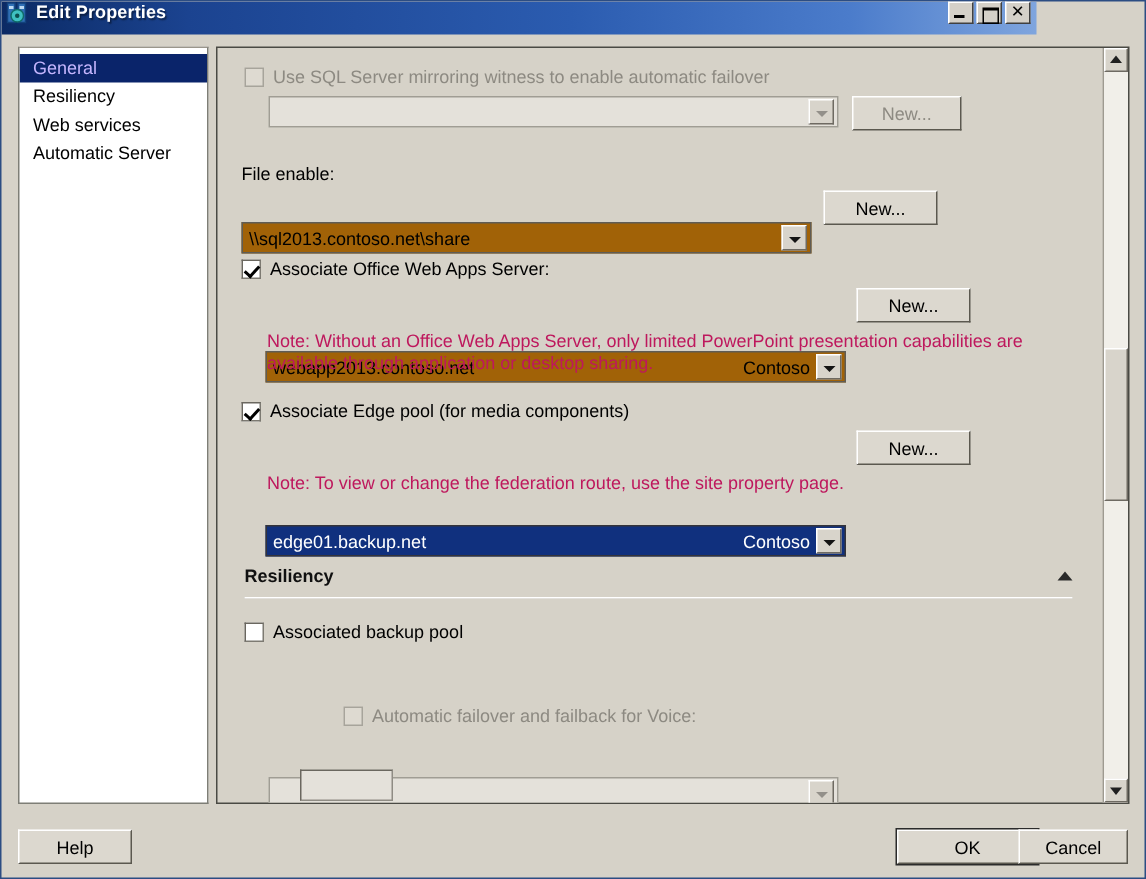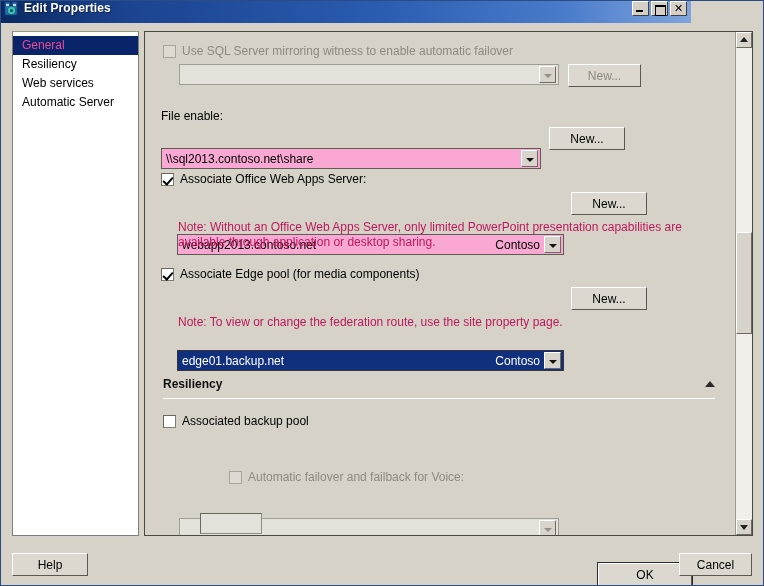--- a/index.html
+++ b/index.html
@@ -83,21 +83,21 @@
     height: 19px;
     line-height: 19px;
     padding-left: 9px;
     font-size: 12px;
     color: #000000;
     white-space: nowrap;
     cursor: default;
   }
   .tree-item.selected {
     background: #0a246a;
-    color: #ec4899;
+    color: #c4b5fd;
   }
 
   
   #content {
     position: absolute;
     left: 143px; top: 30px;
     width: 609px; height: 505px;
     background: #d6d2c8;
     border: 1px solid #4a4a44;
     overflow: hidden;
@@ -178,21 +178,21 @@
     left: 3px; top: 1px;
     width: 4px; height: 8px;
     border: solid #000000;
     border-width: 0 2px 2px 0;
     transform: rotate(42deg);
   }
 
   .combo {
     position: relative;
     height: 21px;
-    background: #f9a8d4;
+    background: #a16207;
     border: 1px solid #5f5c55;
     display: flex; align-items: center;
     cursor: default;
   }
   .combo.disabled { background: #e4e1da; border-color: #a09d94; }
   .combo.focused { background: #10307e; border: 1px solid #34343a; }
   .combo-text {
     flex: 1;
     padding-left: 4px;
     font-size: 12px;
@@ -381,17 +381,17 @@
         </div>
       <div id="sb-thumb"></div>
       <div class="sb-arrow" id="sb-down">
           <div class="sb-tri down"></div>
         </div>
     </div>
   </div>
 
   <div id="bottombar">
     <div class="btn" style="position:absolute; left:11px; top:7px; width:76px;">Help</div>
-    <div class="btn default" style="position:absolute; left:597px; top:17px; width:94px;">OK</div>
+    <div class="btn default" style="position:absolute; left:597px; top:7px; width:94px;">OK</div>
     <div class="btn" style="position:absolute; left:678px; top:7px; width:73px;">Cancel</div>
   </div>
 
 </div>
 
 </body></html>

